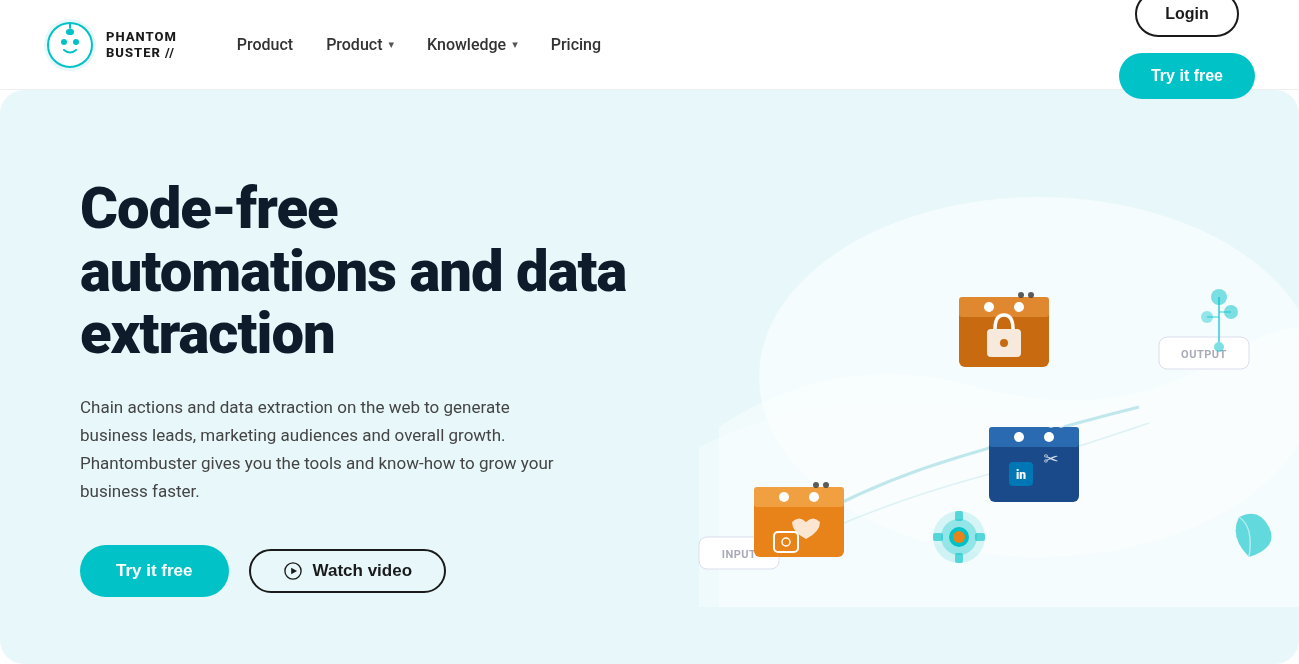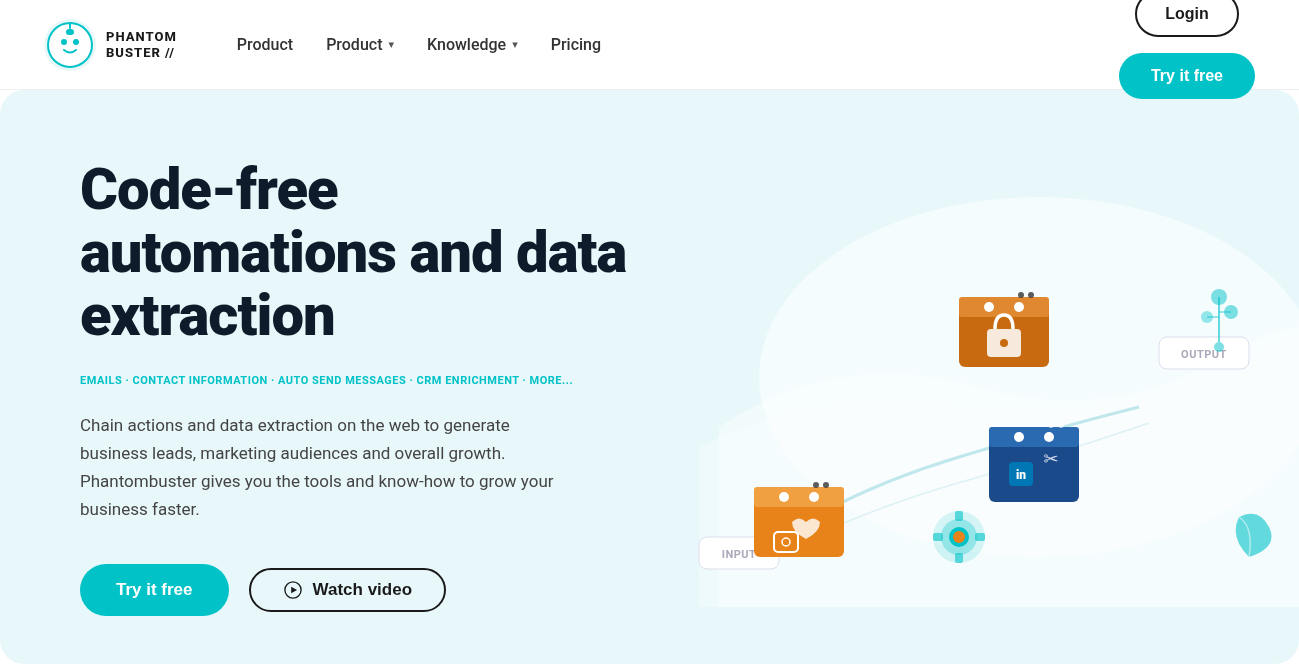--- a/index.html
+++ b/index.html
@@ -241,23 +241,20 @@
   <div class="header-actions">
     <button class="btn-login">Login</button>
     <button class="btn-try">Try it free</button>
   </div>
 </header>
 
 <section class="hero">
   <div class="hero-content">
     <h1 class="hero-title">Code-free automations and data extraction</h1>
 
-    <div class="hero-tags">
-      <span>EMAILS · CONTACT INFORMATION · AUTO SEND MESSAGES · CRM ENRICHMENT · MORE...</span>
-    </div>
 
     <p class="hero-description">Chain actions and data extraction on the web to generate business leads, marketing audiences and overall growth. Phantombuster gives you the tools and know-how to grow your business faster.</p>
 
     <div class="hero-buttons">
       <button class="btn-try-hero">Try it free</button>
       <button class="btn-watch">
         <span class="play-icon">
           <svg viewBox="0 0 20 20" fill="none" xmlns="http://www.w3.org/2000/svg" width="18" height="18">
             <circle cx="10" cy="10" r="9" stroke="#1a1a1a" stroke-width="1.5"></circle>
             <polygon points="8,6.5 14.5,10 8,13.5" fill="#1a1a1a"></polygon>

